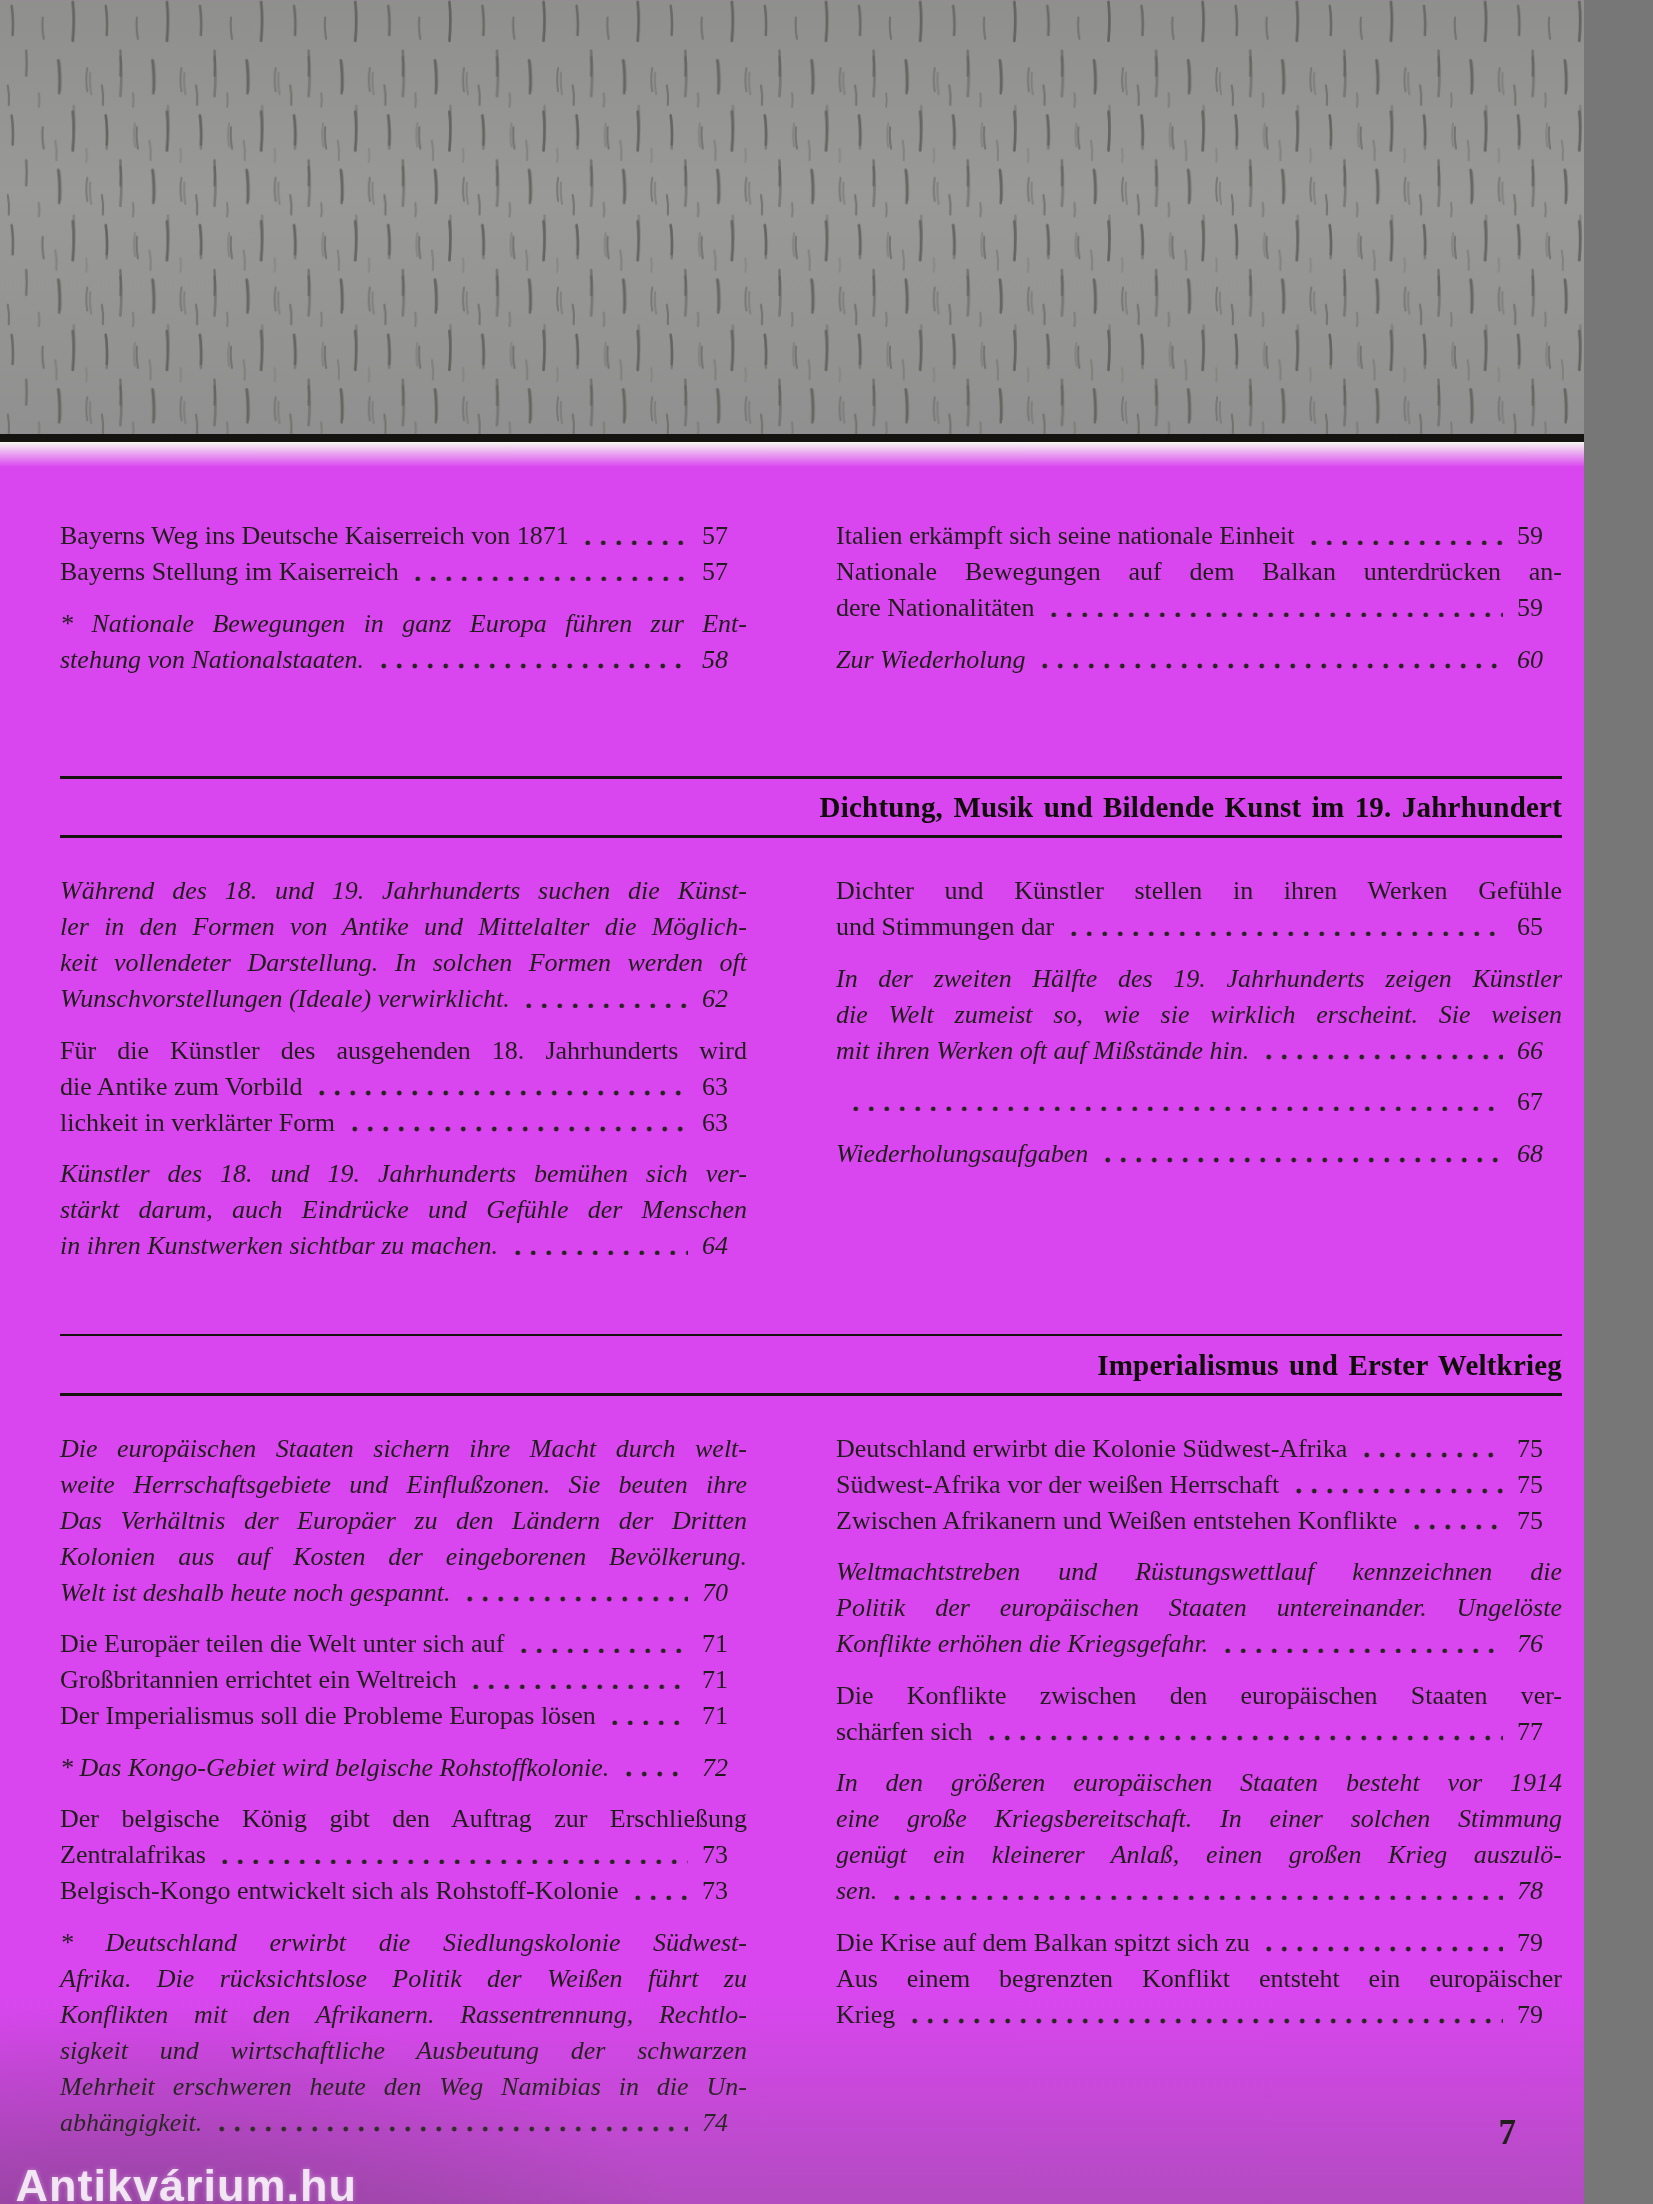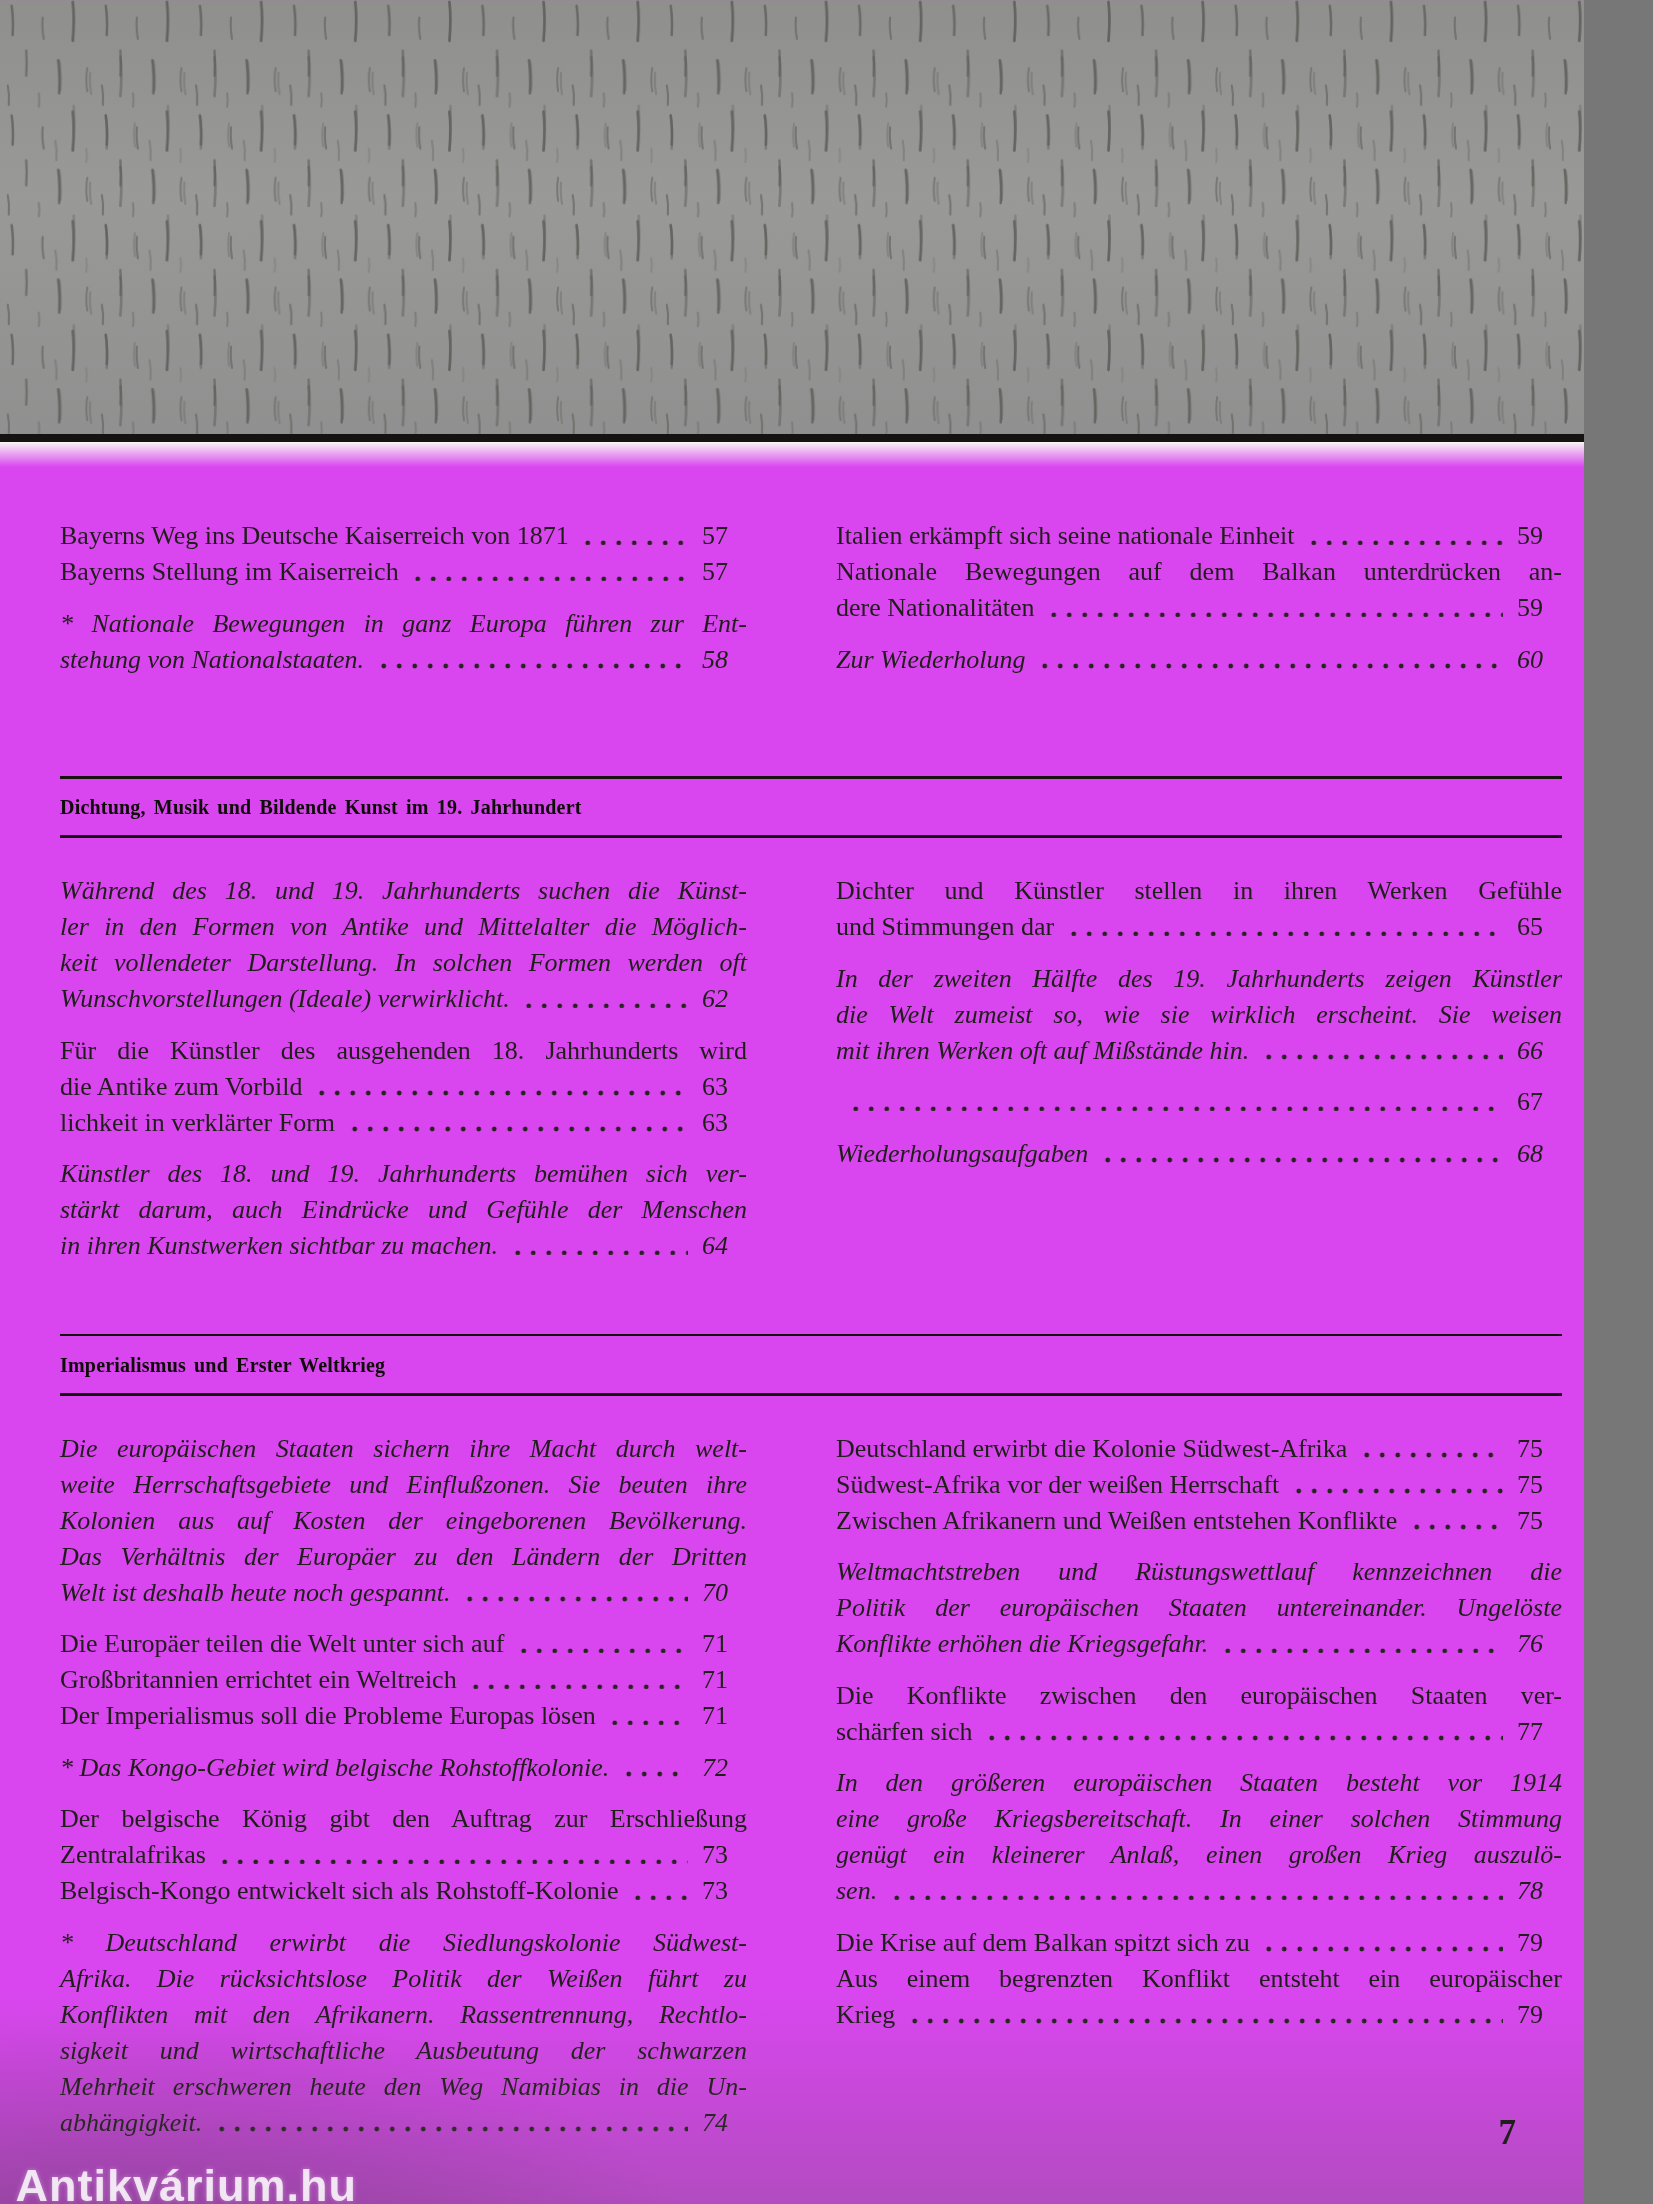--- a/index.html
+++ b/index.html
@@ -20,22 +20,22 @@
     background:linear-gradient(rgba(90,88,84,0), rgba(90,88,84,0.30));pointer-events:none;}
   .corner-shade{position:absolute;left:-136px;bottom:-116px;width:873px;height:320px;
     background:radial-gradient(ellipse at 30% 100%, rgba(40,40,38,0.30), rgba(40,40,38,0) 70%);pointer-events:none;}
   
   .content{position:absolute;left:60px;top:442px;width:1502px;padding-top:76px;}
   .toc-section{margin:0;}
   .toc-section.headed{margin-top:83px;}
   .toc-section.headed.second{margin-top:54px;}
   .rule{height:2.9px;background:#16130e;}
   .heading{
-    margin:11.6px 0 9.7px;text-align:left;
-    font-weight:700;font-size:20px;line-height:35px;letter-spacing:0.2px;word-spacing:2.9px;color:#0f0d0a;
+    margin:11.6px 0 9.7px;text-align:right;
+    font-weight:700;font-size:29px;line-height:35px;letter-spacing:0.2px;word-spacing:2.9px;color:#0f0d0a;
   }
   .cols{display:grid;grid-template-columns:687px 726px;column-gap:89px;margin-top:35px;}
   .toc-section.intro .cols{margin-top:0;}
   .col{min-width:0;}
   .entry{font-size:26px;line-height:36px;}
   .entry.italic{font-style:italic;margin:15.5px 0;}
   .entry.italic:first-child{margin-top:0;}
   .line{text-align:justify;text-align-last:justify;}
   .lastline{display:flex;}
   .txt{flex:0 1 auto;white-space:nowrap;}
@@ -215,22 +215,22 @@
       </section>
       <section class="toc-section headed second">
         <div class="rule"></div>
         <div class="heading">Imperialismus und Erster Weltkrieg</div>
         <div class="rule"></div>
         <div class="cols">
           <div class="col">
             <div class="entry italic">
               <div class="line">Die europäischen Staaten sichern ihre Macht durch welt-</div>
               <div class="line">weite Herrschaftsgebiete und Einflußzonen. Sie beuten ihre</div>
+              <div class="line">Das Verhältnis der Europäer zu den Ländern der Dritten</div>
               <div class="line">Kolonien aus auf Kosten der eingeborenen Bevölkerung.</div>
-              <div class="line">Das Verhältnis der Europäer zu den Ländern der Dritten</div>
               <div class="lastline">
                 <span class="txt">Welt ist deshalb heute noch gespannt.</span>
                 <span class="leader"></span>
                 <span class="num">70</span>
               </div>
             </div>
             <div class="entry roman">
               <div class="lastline">
                 <span class="txt">Die Europäer teilen die Welt unter sich auf</span>
                 <span class="leader"></span>

